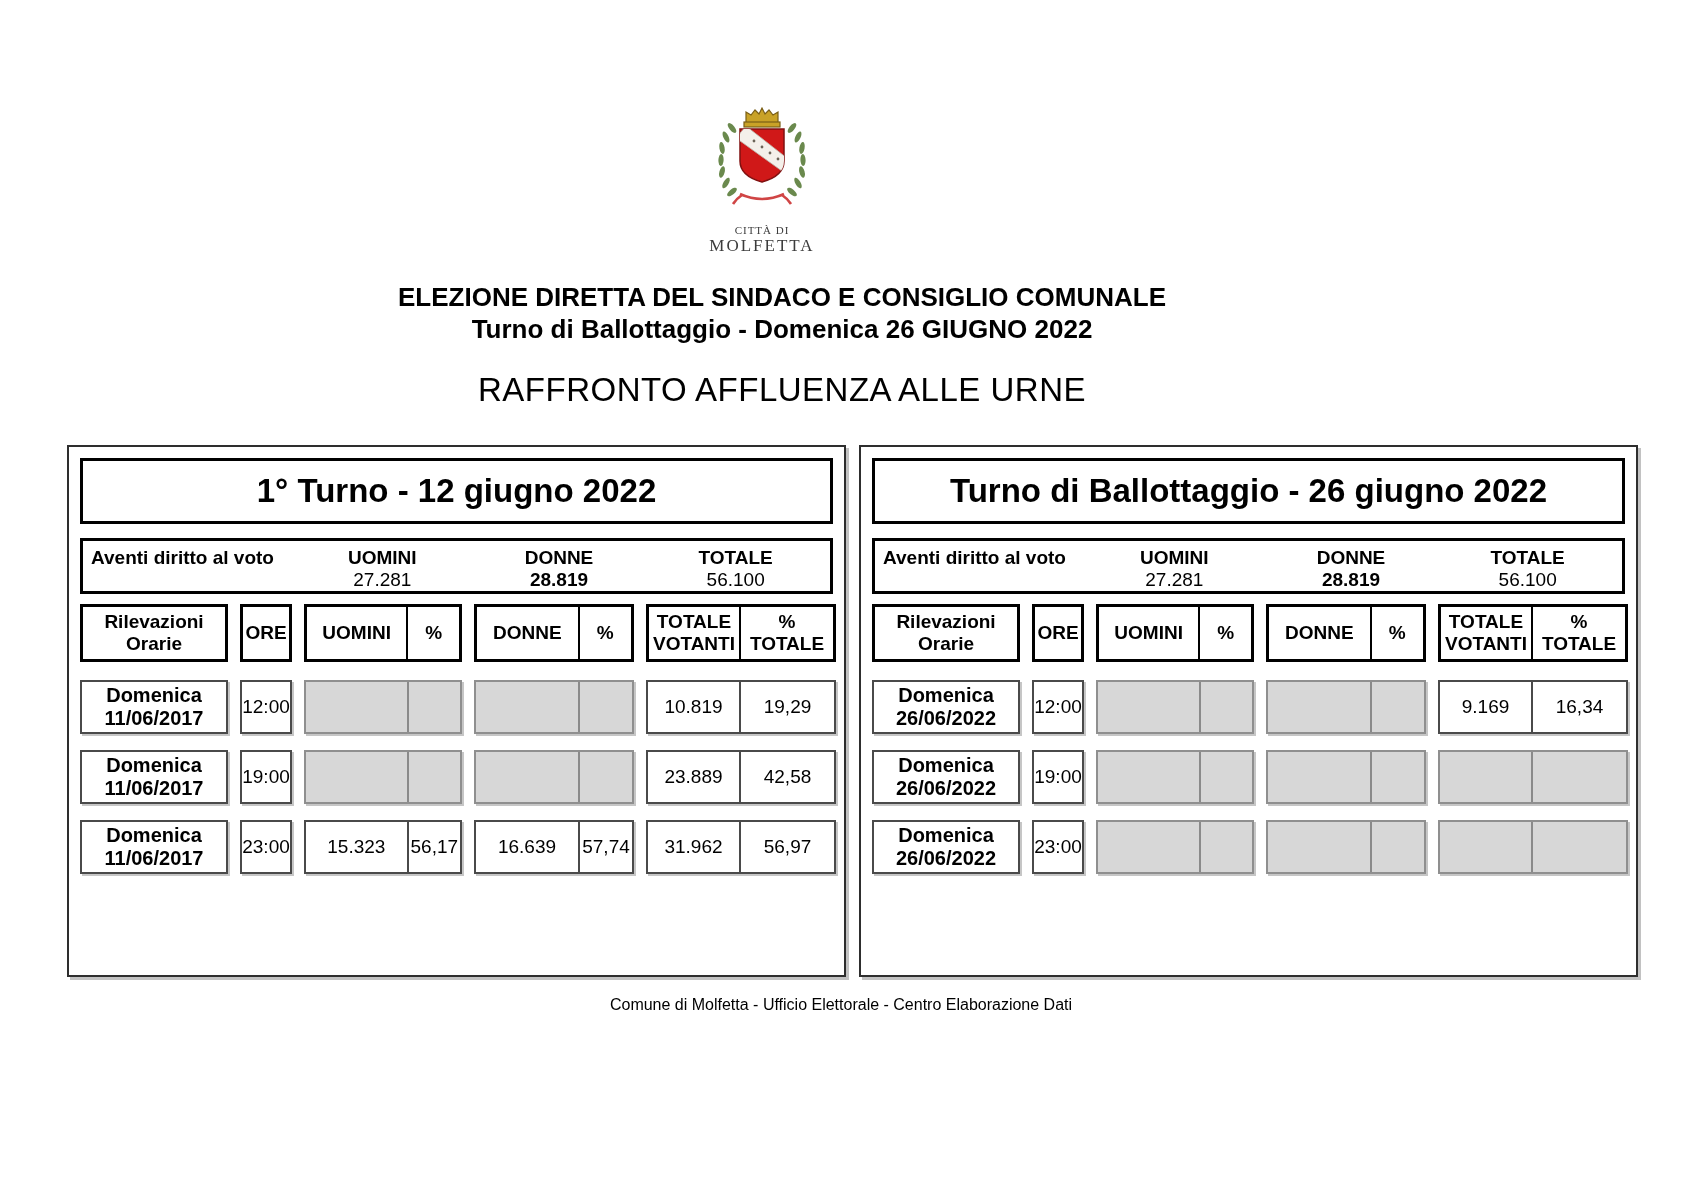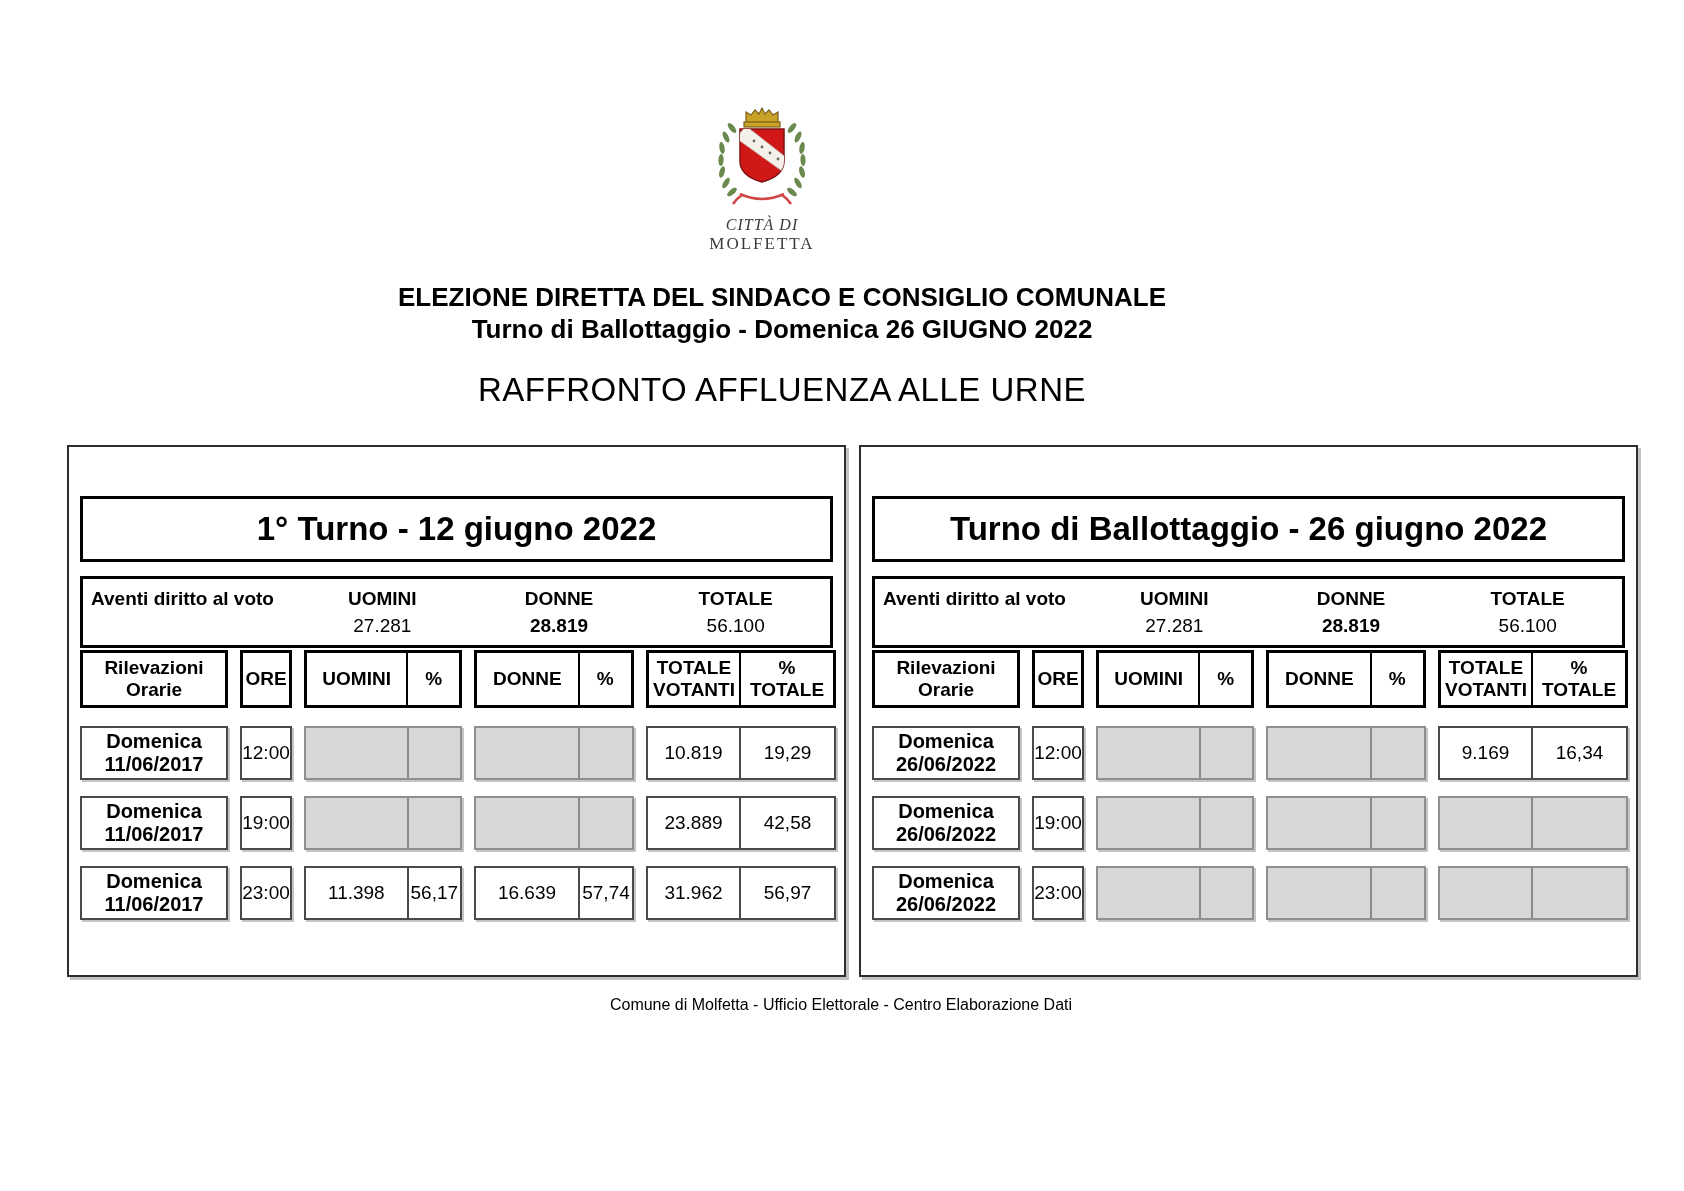--- a/index.html
+++ b/index.html
@@ -11,21 +11,21 @@
     position:relative;
     overflow:hidden;
   }
   .page { position:absolute; inset:0; }
 
   
   .crest { position:absolute; left:698px; top:104px; width:128px; text-align:center; }
   .crest svg { display:block; margin:0 auto; }
   .crest-cap1 {
     font-family:"Liberation Serif","DejaVu Serif",serif;
-    font-size:16px; letter-spacing:1px; color:#3c3c3c; margin-top:8px;font-style:italic;
+    font-size:11px; letter-spacing:1px; color:#3c3c3c; margin-top:16px;
   }
   .crest-cap2 {
     font-family:"Liberation Serif","DejaVu Serif",serif;
     font-size:17px; letter-spacing:2px; color:#3c3c3c; margin-top:0px;
   }
 
   
   .headings { position:absolute; left:0; top:281px; width:1564px; text-align:center; }
   .h-line { font-size:26px; font-weight:bold; line-height:32px; }
   .main-title { font-size:33px; font-weight:normal; margin-top:26px; letter-spacing:0.5px; }
@@ -37,30 +37,29 @@
     border:2px solid #2e2e2e;
     box-shadow:3px 3px 0 #c2c2c2;
     background:#fff;
     padding:11px 11px 0 11px;
   }
   .panel-title {
     height:66px; border:3px solid #000;
     display:flex; align-items:center; justify-content:center;
     font-size:33px; font-weight:bold;
     margin-bottom:14px;
-    margin-top:38px;
   }
   .eligible {
-    height:72px; border:3px solid #000;
+    height:56px; border:3px solid #000;
     display:grid;
     grid-template-columns:205px 1fr 1fr 1fr;
     grid-template-rows:1fr 1fr;
     align-items:center;
     padding:6px 6px;
-    margin-bottom:2px;
+    margin-bottom:10px;
     font-size:19px;
   }
   .el-label { font-weight:bold; padding-left:2px; }
   .el-head { font-weight:bold; text-align:center; }
   .el-val  { text-align:center; grid-row:2; }
   .el-val.v1 { grid-column:2; } .el-val.v2 { grid-column:3;font-weight:bold; } .el-val.v3 { grid-column:4; }
 
   .grid-row {
     display:grid;
     grid-template-columns:148px 52px 158px 160px 190px;
@@ -227,21 +226,21 @@
         <div class="dbox pair c-tot">
           <div>23.889</div>
           <div>42,58</div>
         </div>
       </div>
 
       <div class="grid-row data-row">
         <div class="dbox date">Domenica 11/06/2017</div>
         <div class="dbox">23:00</div>
         <div class="dbox pair c-uom">
-          <div>11.398</div>
+          <div>15.323</div>
           <div>56,17</div>
         </div>
         <div class="dbox pair c-don">
           <div>16.639</div>
           <div>57,74</div>
         </div>
         <div class="dbox pair c-tot">
           <div>31.962</div>
           <div>56,97</div>
         </div>

